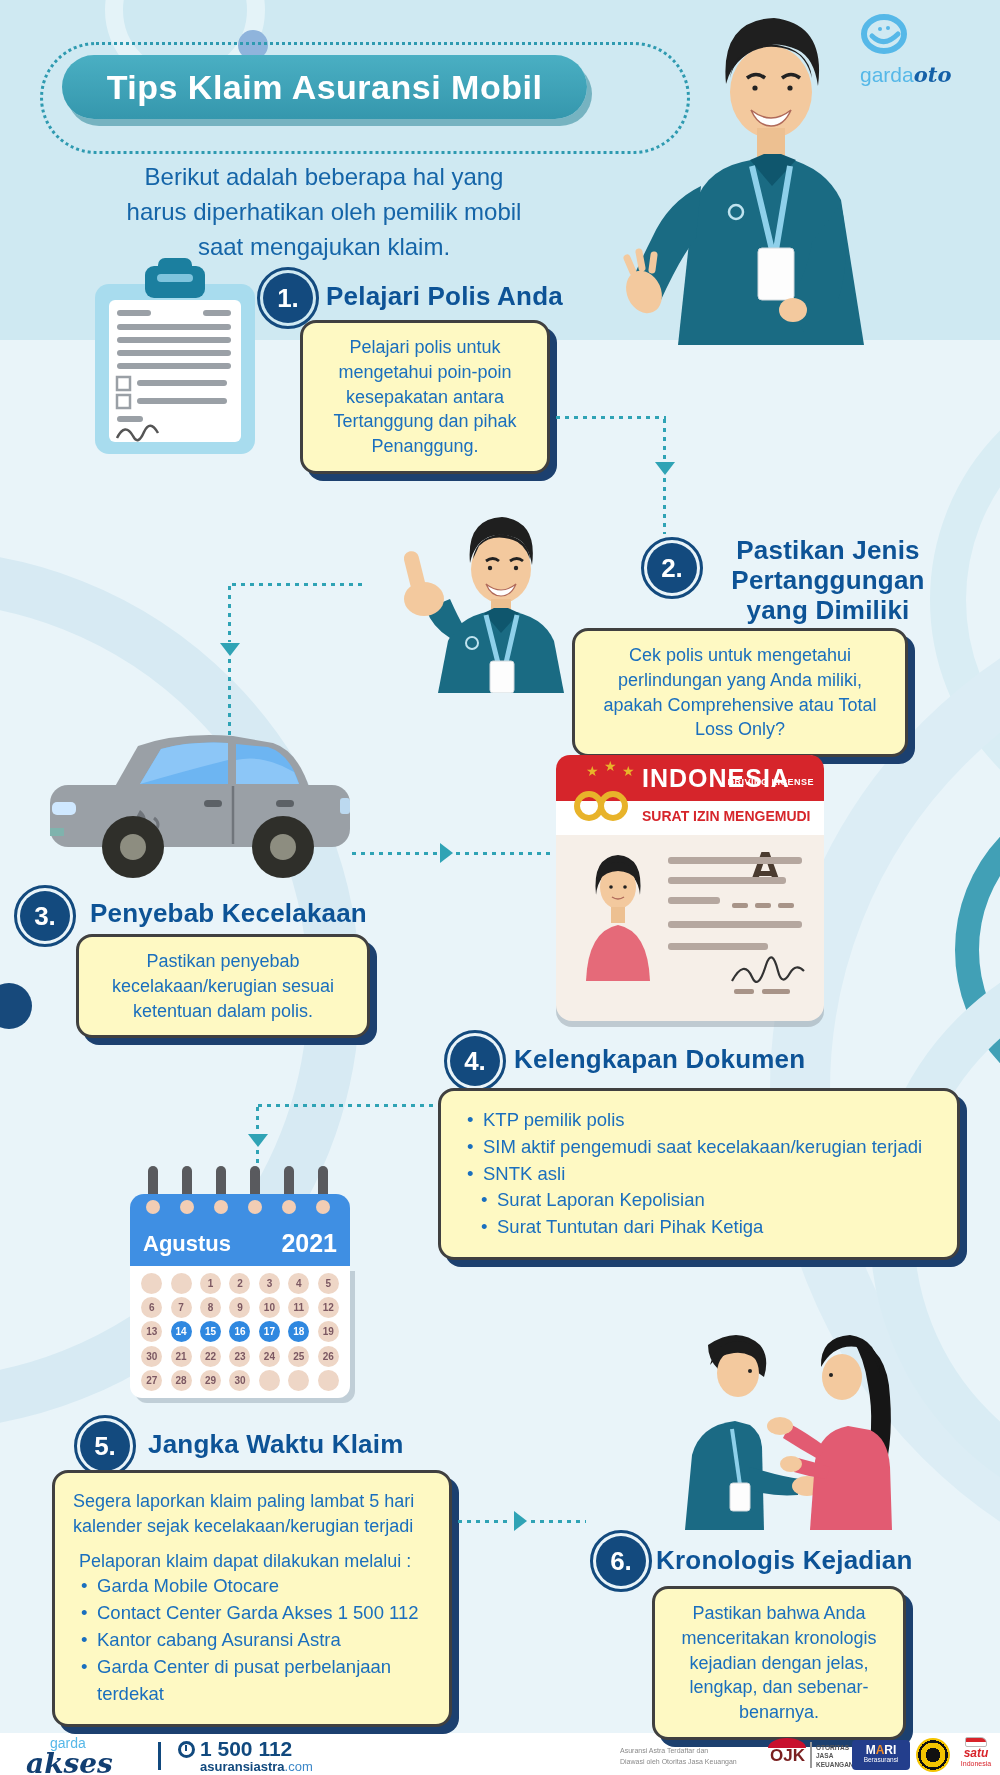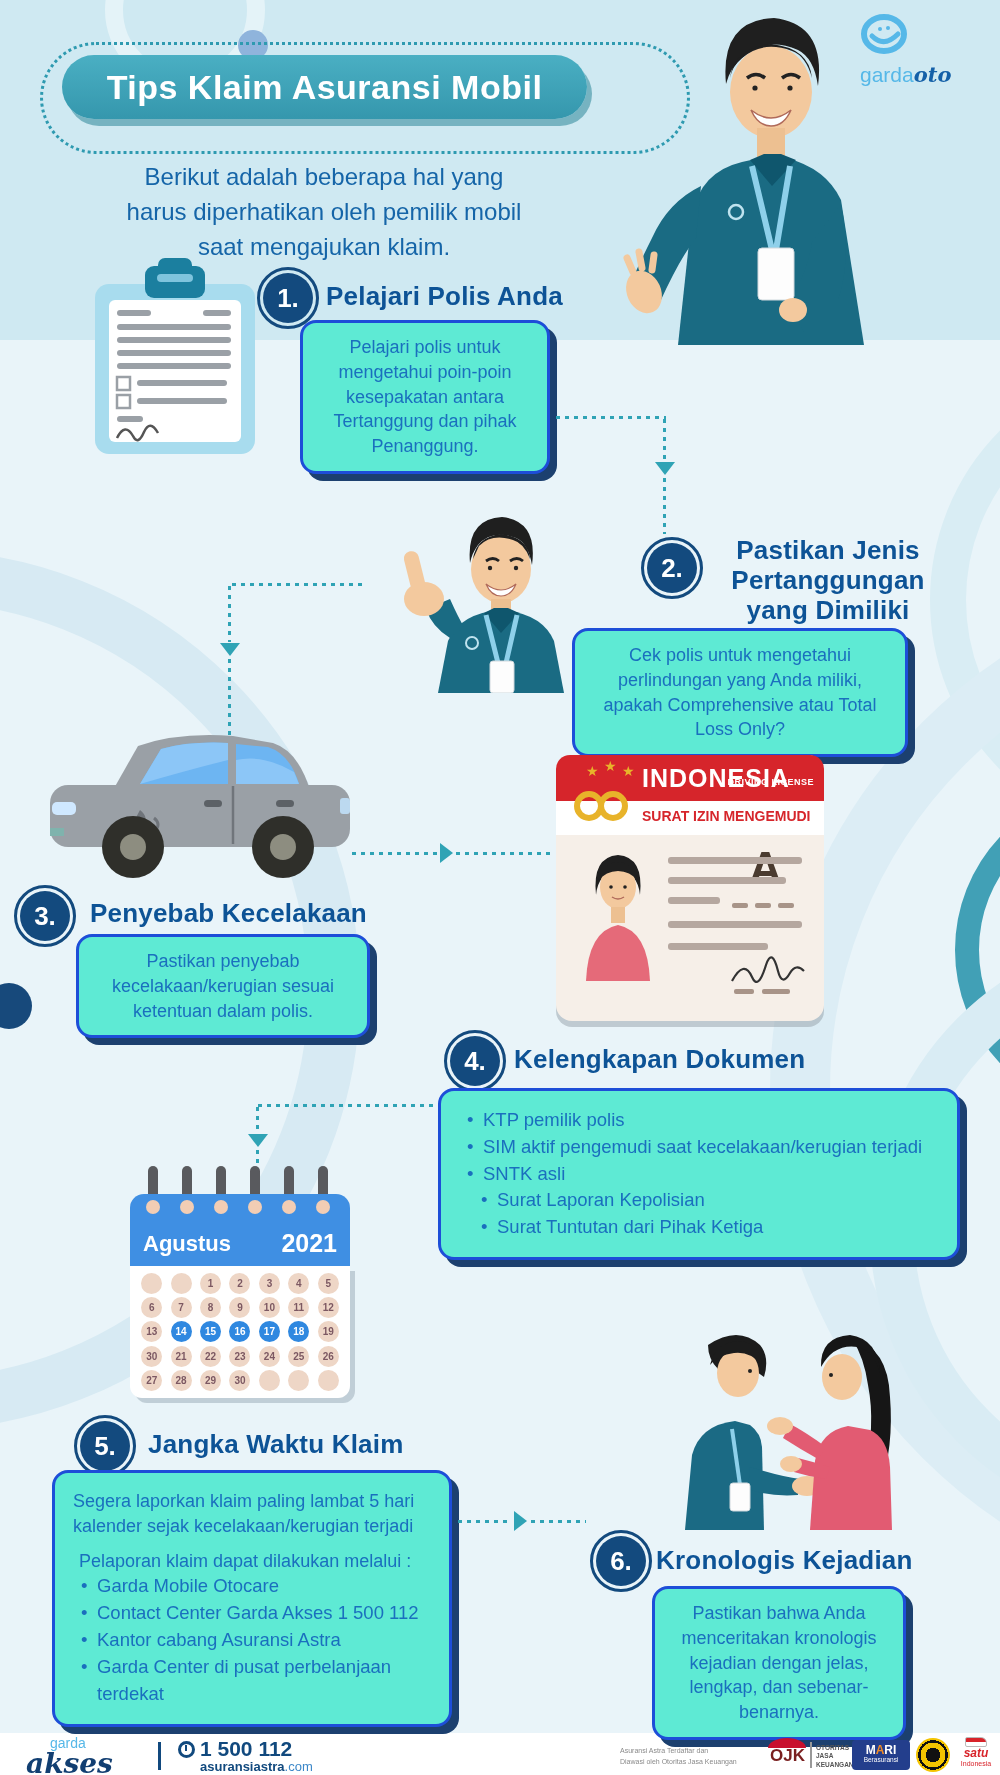--- a/index.html
+++ b/index.html
@@ -29,21 +29,21 @@
   .logo-oto .o{color:#1460a8;font-style:italic;font-weight:bold;font-family:"DejaVu Serif",serif}
 
   
   .badge{width:62px;height:62px;border:3px solid #134a7e;border-radius:50%;padding:3px;background:transparent}
   .badge-in{width:100%;height:100%;background:#134a7e;border-radius:50%;color:#fff;font-weight:bold;
     font-size:26px;display:flex;align-items:center;justify-content:center}
 
   .stitle{color:#0d5396;font-weight:bold;font-size:26px;letter-spacing:.2px}
   .stitle.center{text-align:center}
 
-  .tip{background:#5eead4;border:3px solid #1d4ed8;border-radius:16px;box-shadow:7px 7px 0 #1c406f;
+  .tip{background:#fef9c3;border:3px solid #404040;border-radius:16px;box-shadow:7px 7px 0 #1c406f;
     color:#1a6fbe;padding:12px 14px}
   .tip p{font-size:18px;line-height:1.38;text-align:center;color:#1a6fbe}
   .tip.left p{text-align:left}
   .bul{list-style:none}
   .bul li{position:relative;padding-left:18px;color:#1a6fbe;font-size:18.5px;line-height:1.45;text-align:left}
   .bul li::before{content:"\2022";position:absolute;left:2px;color:#1a6fbe}
   .subhead{margin-top:10px;font-size:18.5px}
   .it{}
 
   

